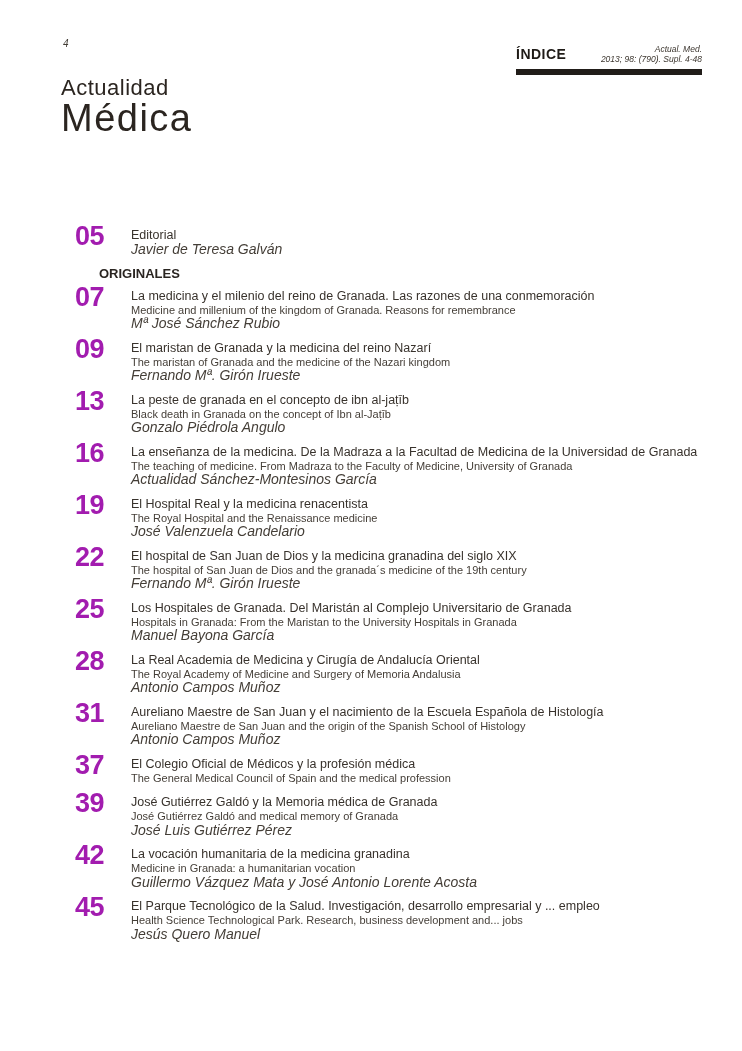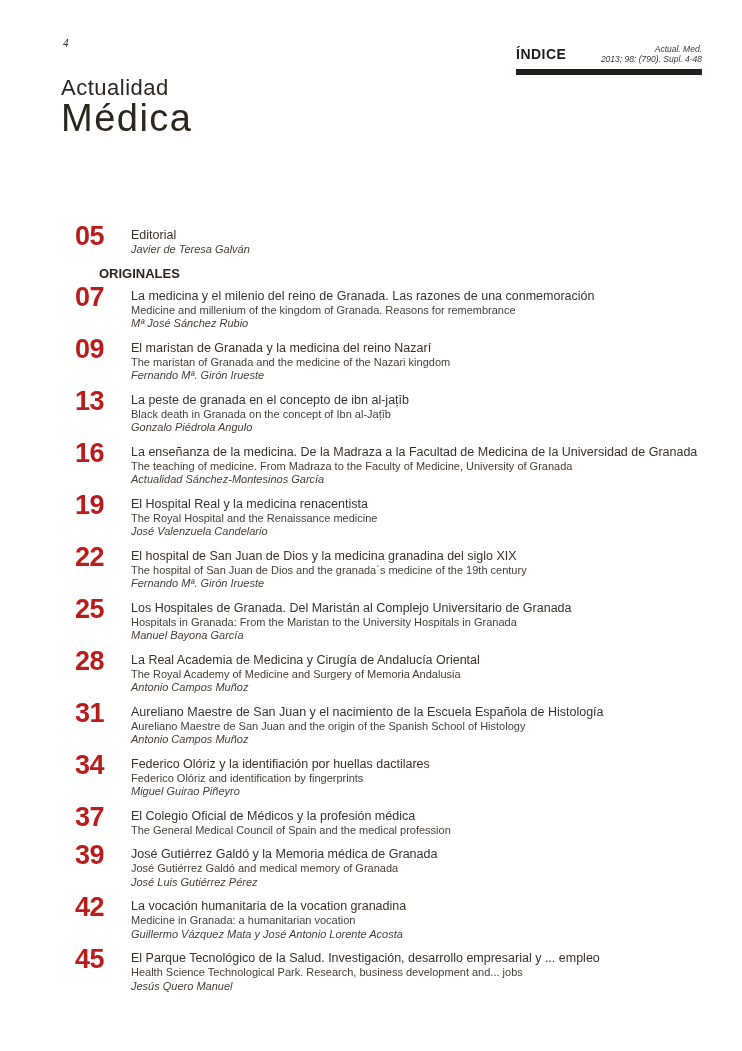--- a/index.html
+++ b/index.html
@@ -81,36 +81,36 @@
     gap: 14px;
     margin-bottom: 9px;
   }
   .entry-number {
     flex: 0 0 42px;
     width: 42px;
     font-size: 27px;
     font-weight: bold;
     line-height: 27px;
     letter-spacing: -0.5px;
-    color: #b91c1c;
+    color: #a21caf;
     margin-top: -4px;
   }
   .entry-texts { min-width: 0; }
   .entry-title-es {
     font-size: 12.5px;
     line-height: 16px;
     color: #38322c;
   }
   .entry-title-en {
     font-size: 11px;
     line-height: 13.5px;
     color: #443e37;
   }
   .entry-authors {
-    font-size: 11px;
+    font-size: 14px;
     line-height: 13.5px;
     font-style: italic;
     color: #443e37;
   }
   .section-heading {
     margin-left: 24px;
     font-size: 13px;
     font-weight: bold;
     color: #2a2521;
     line-height: 16px;
@@ -216,46 +216,38 @@
   </div>
       <div class="entry">
     <div class="entry-number">31</div>
     <div class="entry-texts">
       <div class="entry-title-es">Aureliano Maestre de San Juan y el nacimiento de la Escuela Española de Histología</div>
       <div class="entry-title-en">Aureliano Maestre de San Juan and the origin of the Spanish School of Histology</div>
       <div class="entry-authors">Antonio Campos Muñoz</div>
     </div>
   </div>
       <div class="entry">
-    <div class="entry-number">34</div>
-    <div class="entry-texts">
-      <div class="entry-title-es">Federico Olóriz y la identifiación por huellas dactilares</div>
-      <div class="entry-title-en">Federico Olóriz and identification by fingerprints</div>
-      <div class="entry-authors">Miguel Guirao Piñeyro</div>
-    </div>
-  </div>
-      <div class="entry">
     <div class="entry-number">37</div>
     <div class="entry-texts">
       <div class="entry-title-es">El Colegio Oficial de Médicos y la profesión médica</div>
       <div class="entry-title-en">The General Medical Council of Spain and the medical profession</div>
     </div>
   </div>
       <div class="entry">
     <div class="entry-number">39</div>
     <div class="entry-texts">
       <div class="entry-title-es">José Gutiérrez Galdó y la Memoria médica de Granada</div>
       <div class="entry-title-en">José Gutiérrez Galdó and medical memory of Granada</div>
       <div class="entry-authors">José Luis Gutiérrez Pérez</div>
     </div>
   </div>
       <div class="entry">
     <div class="entry-number">42</div>
     <div class="entry-texts">
-      <div class="entry-title-es">La vocación humanitaria de la vocation granadina</div>
+      <div class="entry-title-es">La vocación humanitaria de la medicina granadina</div>
       <div class="entry-title-en">Medicine in Granada: a humanitarian vocation</div>
       <div class="entry-authors">Guillermo Vázquez Mata y José Antonio Lorente Acosta</div>
     </div>
   </div>
       <div class="entry">
     <div class="entry-number">45</div>
     <div class="entry-texts">
       <div class="entry-title-es">El Parque Tecnológico de la Salud. Investigación, desarrollo empresarial y ... empleo</div>
       <div class="entry-title-en">Health Science Technological Park. Research, business development and... jobs</div>
       <div class="entry-authors">Jesús Quero Manuel</div>

